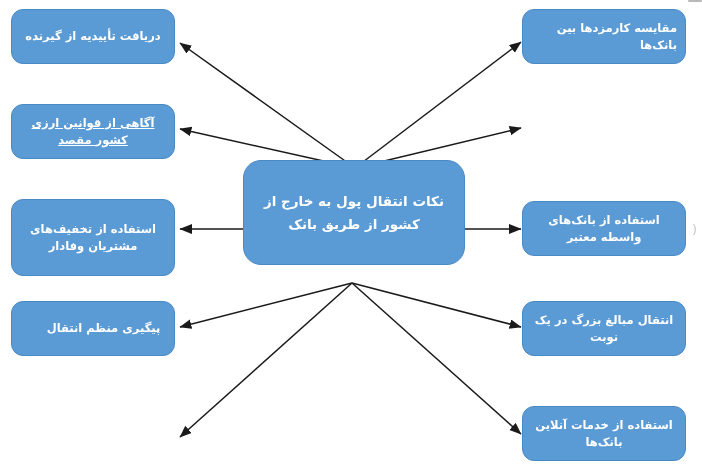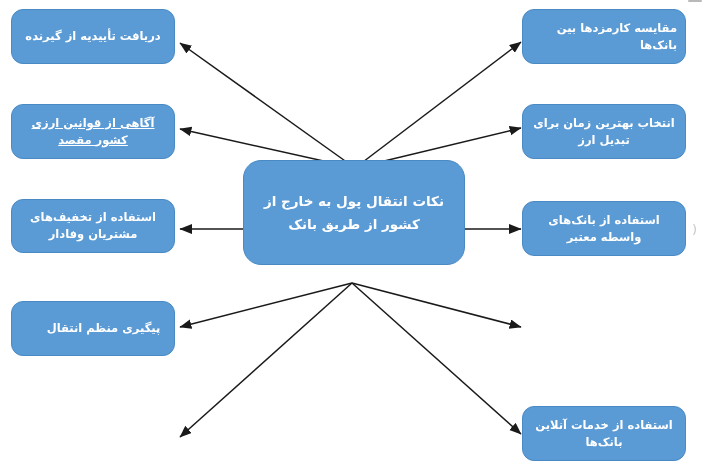--- a/index.html
+++ b/index.html
@@ -40,21 +40,21 @@
     line-height: 1.45;
     padding: 4px 8px;
     z-index: 3;
   }
   .leaf {
     width: 164px;
     height: 55px;
     font-size: 11.5px;
   }
   .leaf.two-line {
-    height: 54px;
+    height: 77px;
     justify-content: center;
   }
   #center-node {
     left: 243px;
     top: 160px;
     width: 222px;
     height: 105px;
     border-radius: 18px;
     font-size: 13.5px;
     line-height: 1.7;
@@ -130,28 +130,28 @@
 
   <div class="node leaf" style="left:11px; top:301px;padding-left:29px;">
     <span>پیگیری منظم انتقال</span>
   </div>
 
 
   <div class="node leaf" style="left:522px; top:9px;text-align:right;">
     <span>مقایسه کارمزدها بین بانک‌ها</span>
   </div>
 
-  <div class="node leaf" style="left:522px; top:104px;">
-    <span>انتخاب بهترین زمان برای تبدیل ارز</span>
-  </div>
 
   <div class="node leaf" style="left:522px; top:201px;">
     <span>استفاده از بانک‌های واسطه معتبر</span>
   </div>
 
+  <div class="node leaf" style="left:522px; top:301px;">
+    <span>انتقال مبالغ بزرگ در یک نوبت</span>
+  </div>
 
   <div class="node leaf" style="left:522px; top:406px;border-radius:12px;">
     <span>استفاده از خدمات آنلاین بانک‌ها</span>
   </div>
 
   <div id="right-stub" class="edge-hint">(</div>
 
   <div id="bottom-stub"></div>
 
 </div>

